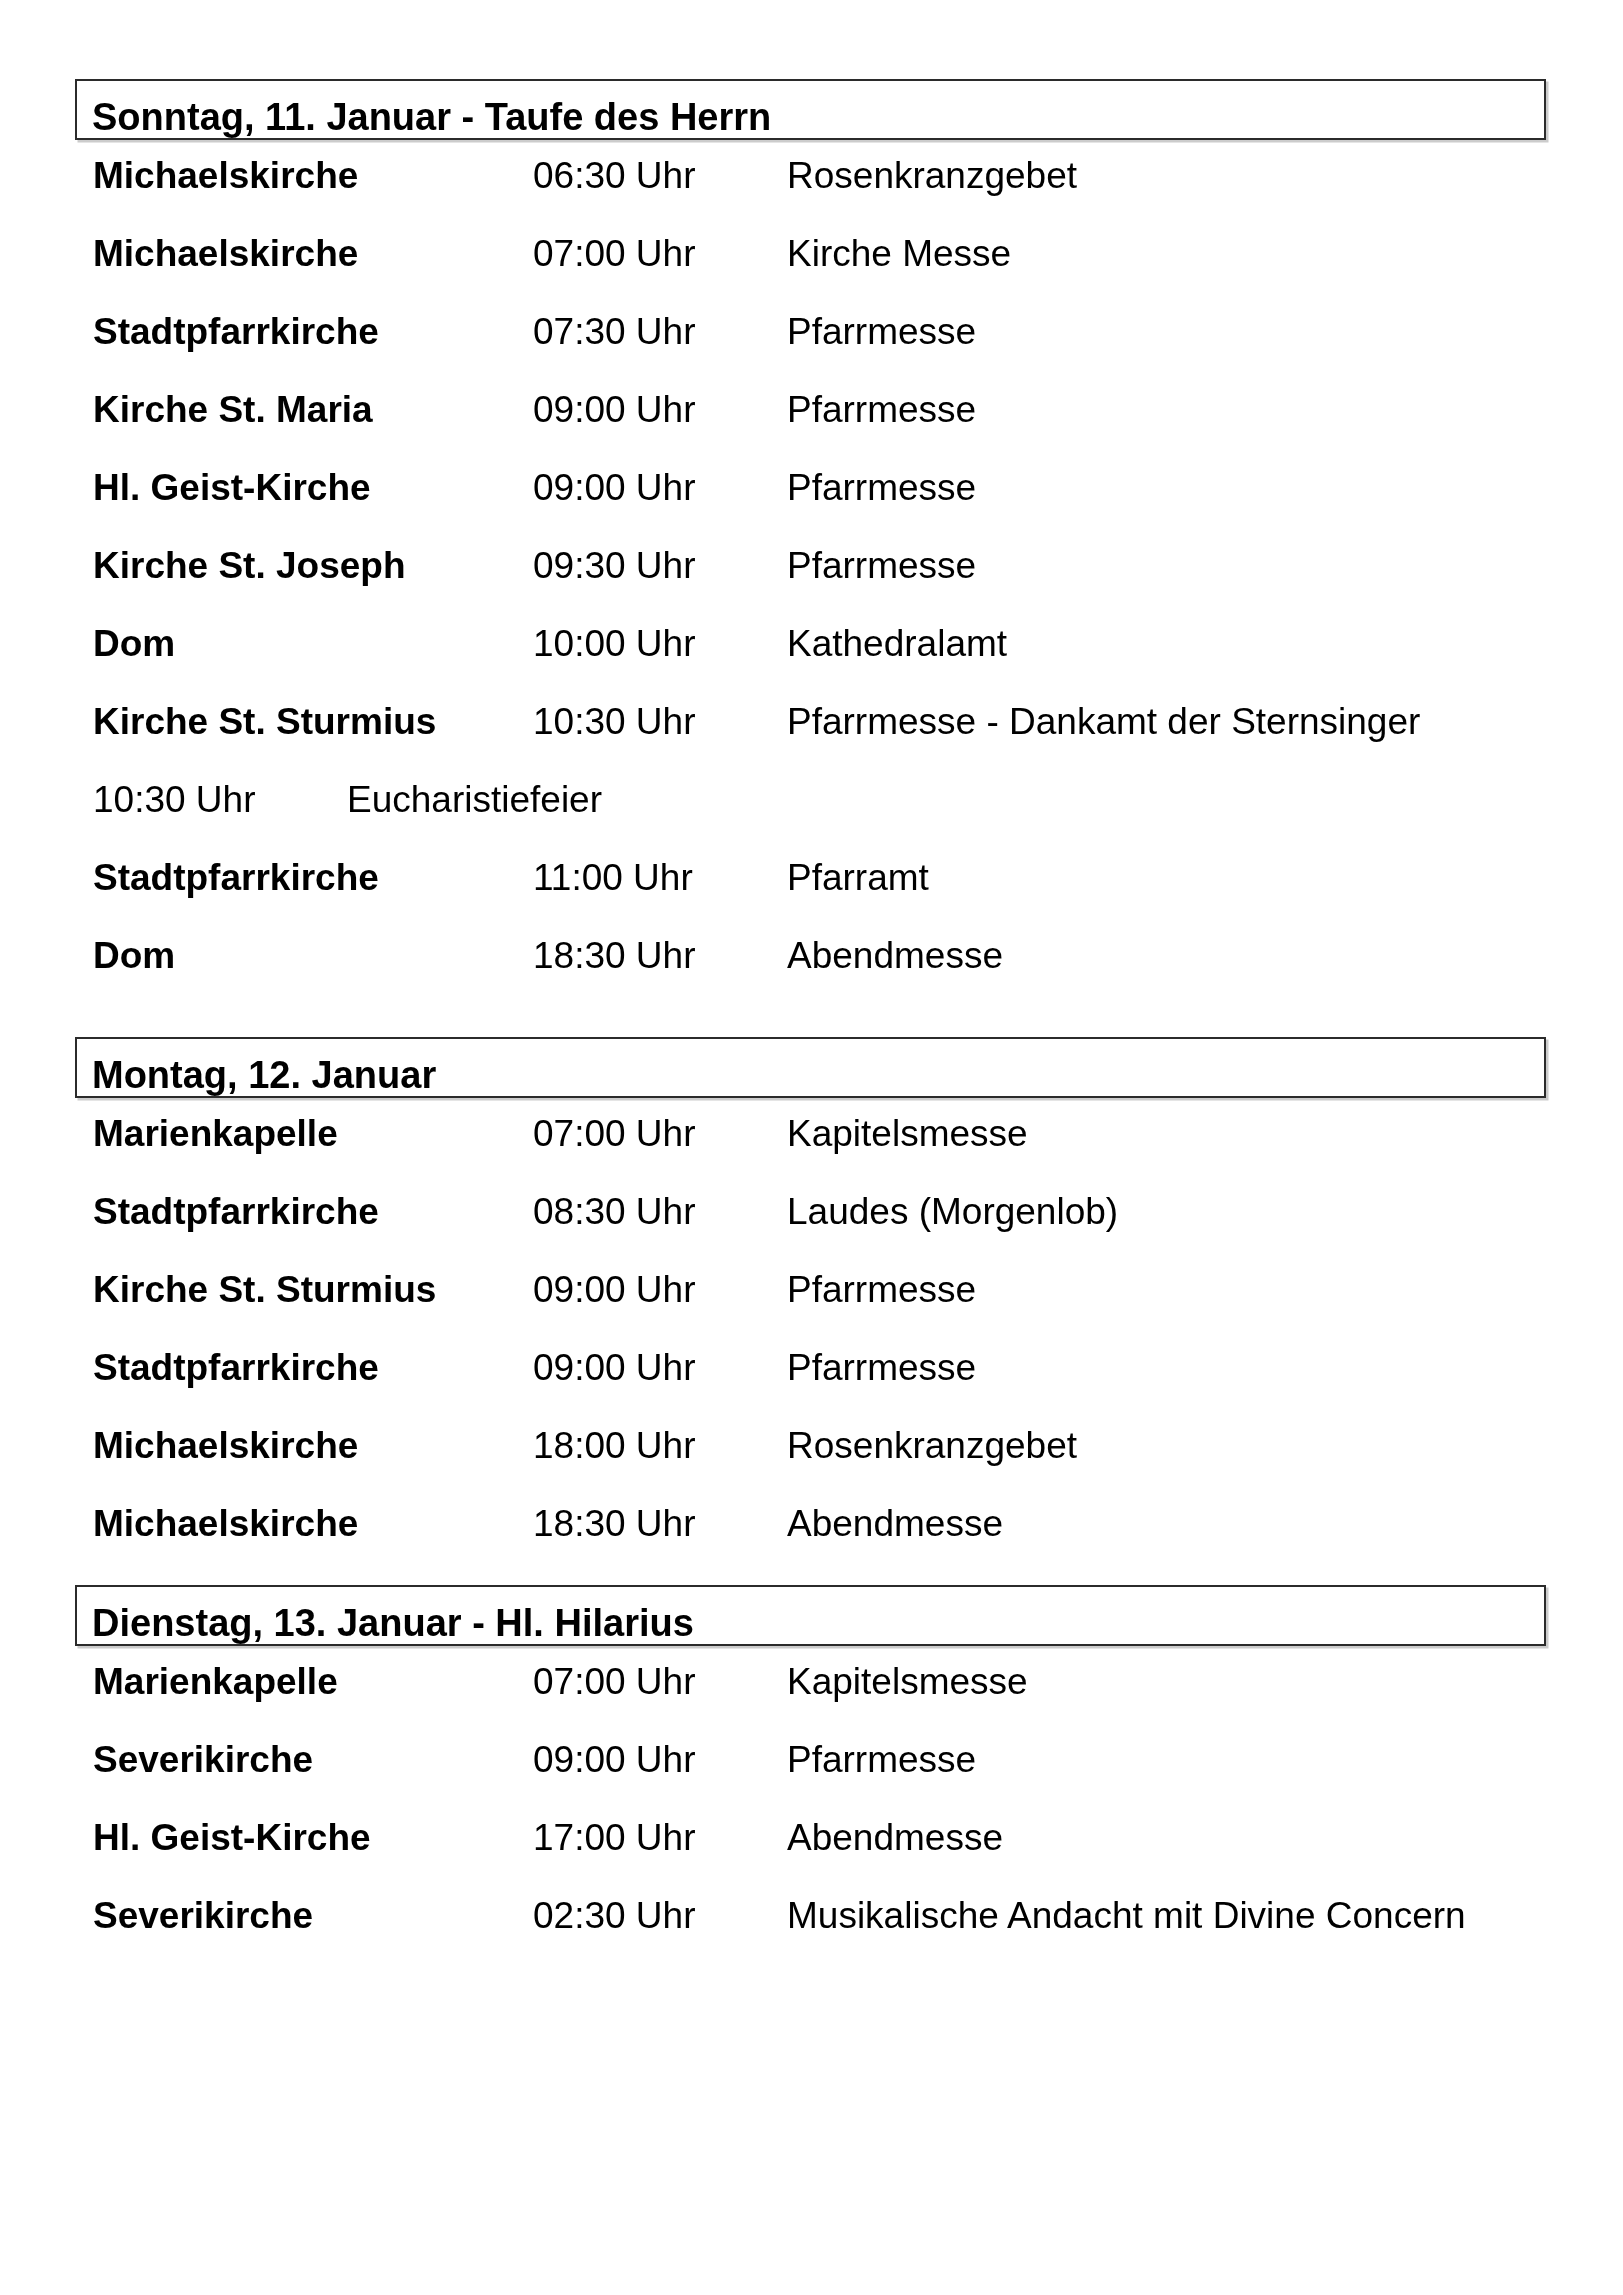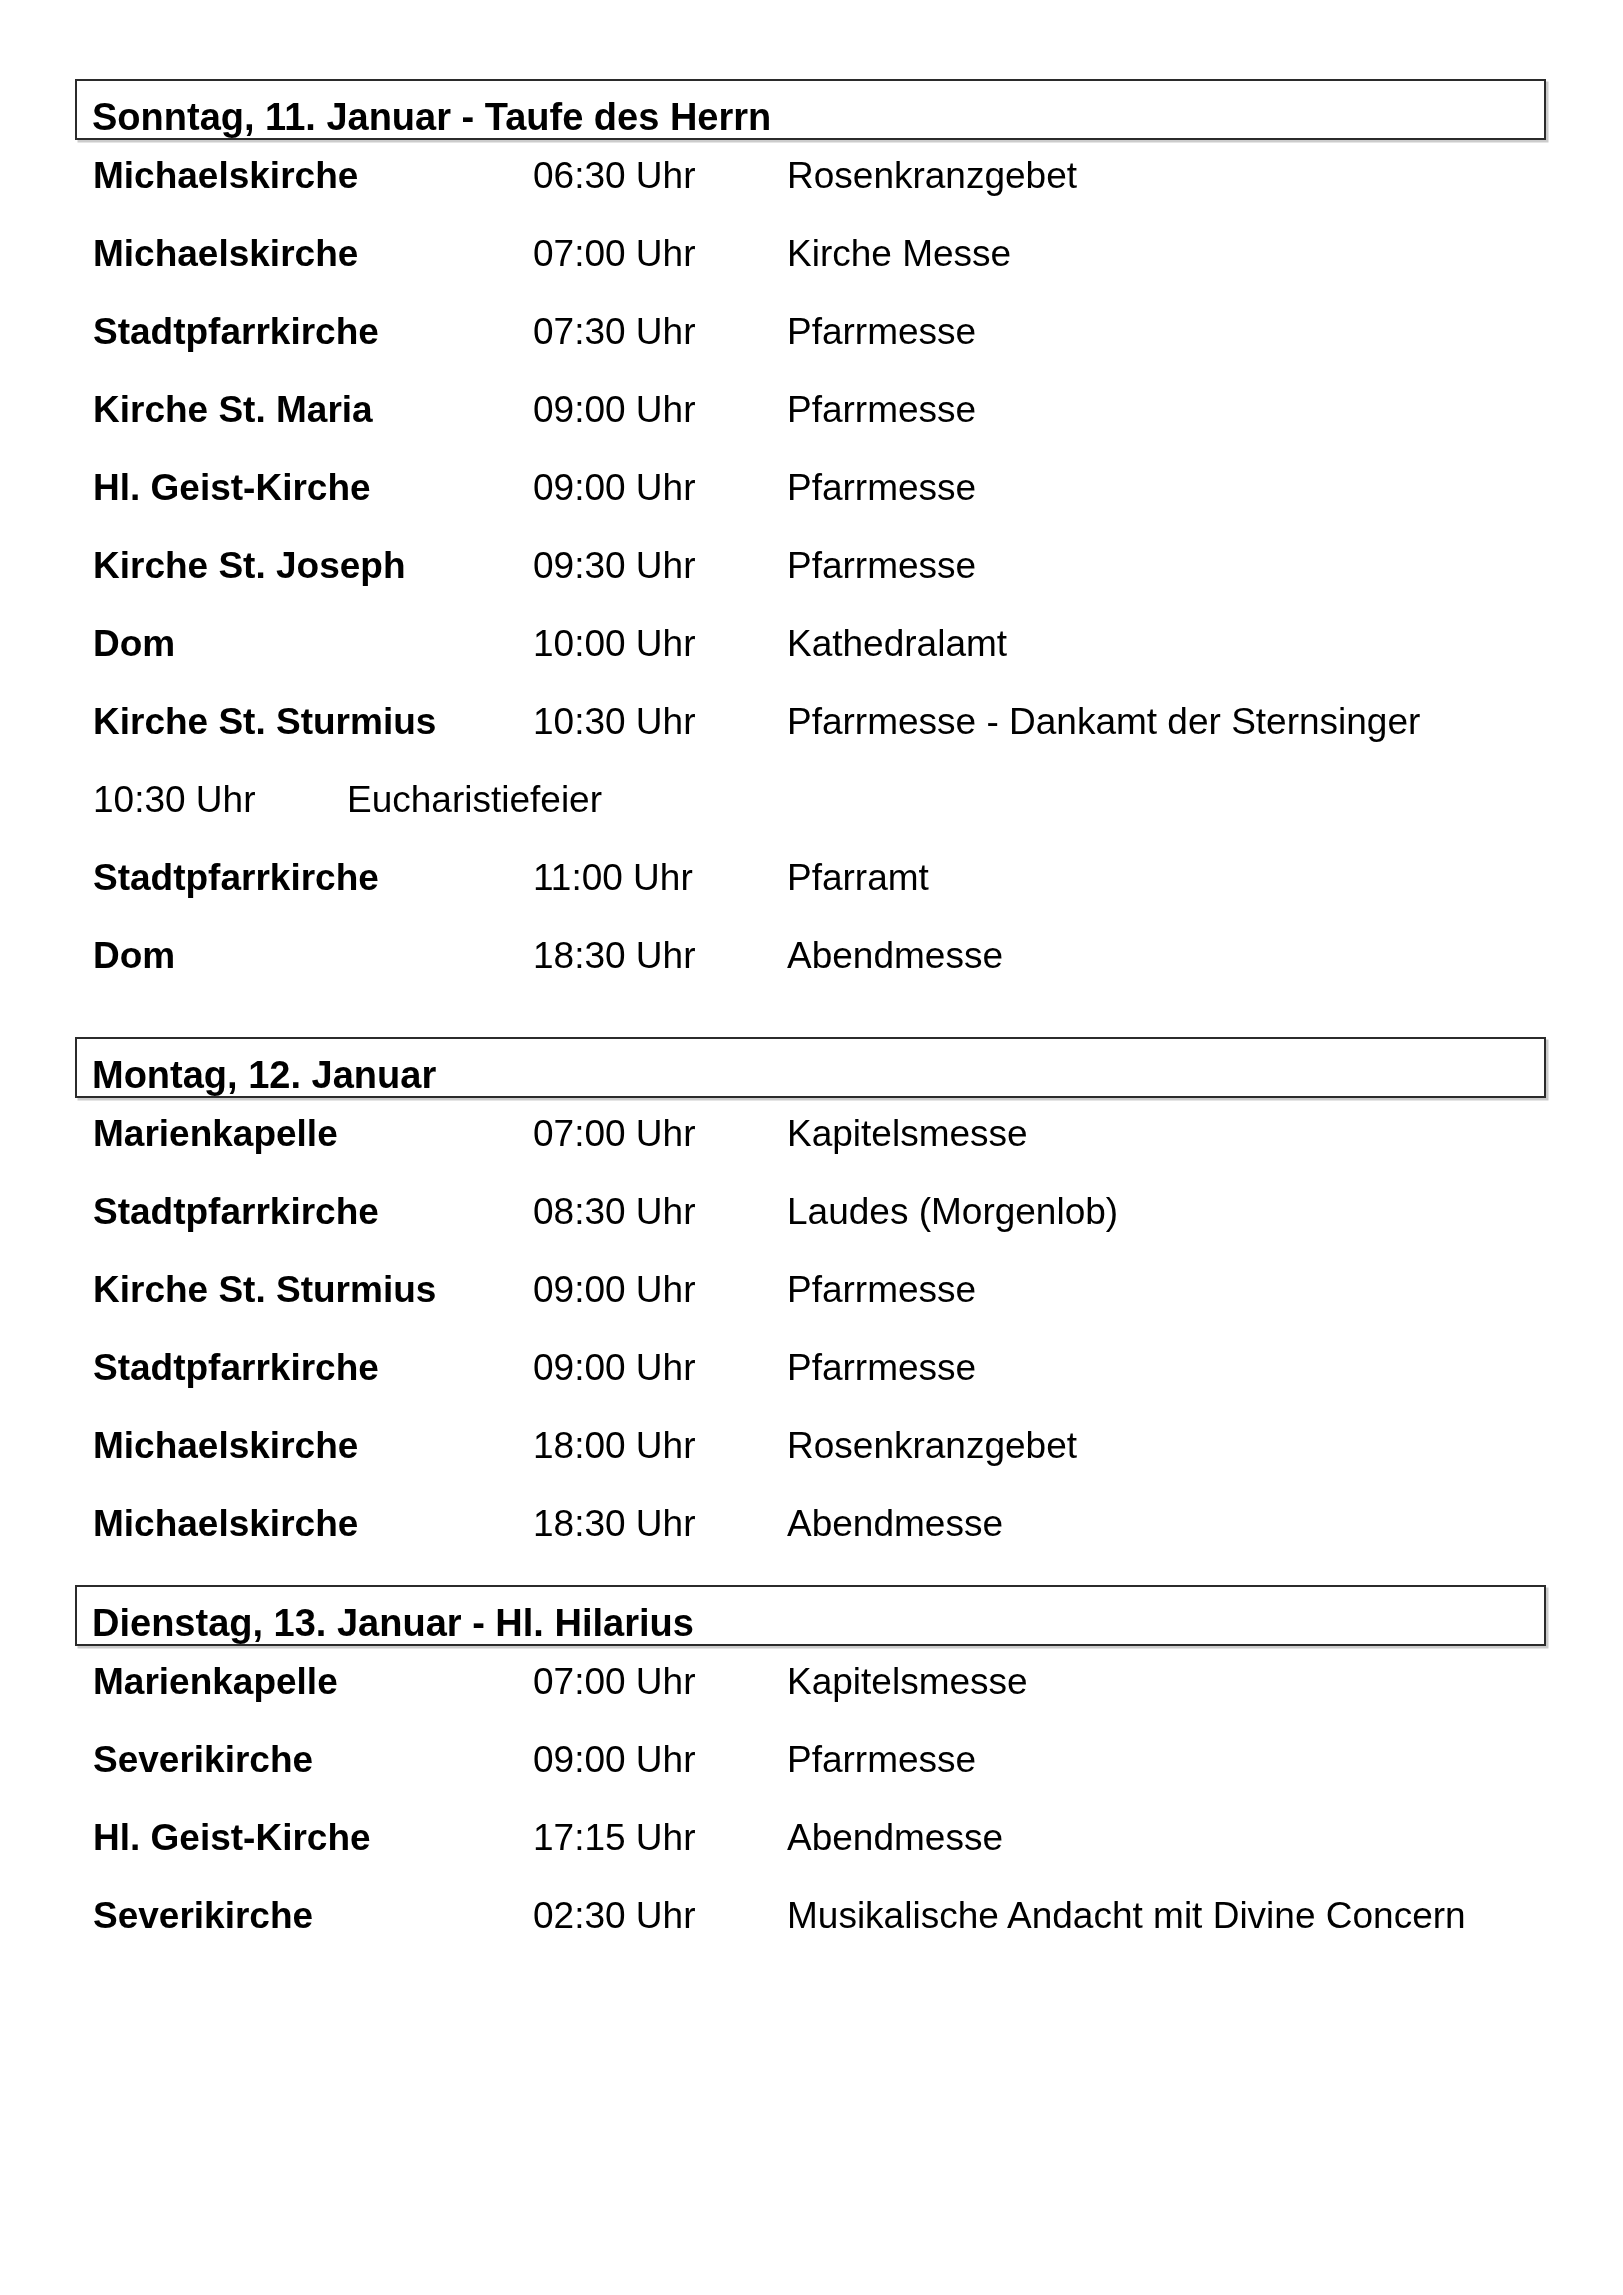--- a/index.html
+++ b/index.html
@@ -208,21 +208,21 @@
   </div>
 
   <div class="event-row">
     <span class="event-location">Severikirche</span>
     <span class="event-time">09:00 Uhr</span>
     <span class="event-service">Pfarrmesse</span>
   </div>
 
   <div class="event-row">
     <span class="event-location">Hl. Geist-Kirche</span>
-    <span class="event-time">17:15 Uhr</span>
+    <span class="event-time">17:00 Uhr</span>
     <span class="event-service">Abendmesse</span>
   </div>
 
   <div class="event-row">
     <span class="event-location">Severikirche</span>
     <span class="event-time">02:30 Uhr</span>
     <span class="event-service">Musikalische Andacht mit Divine Concern</span>
   </div>
 </div>
   </section>

